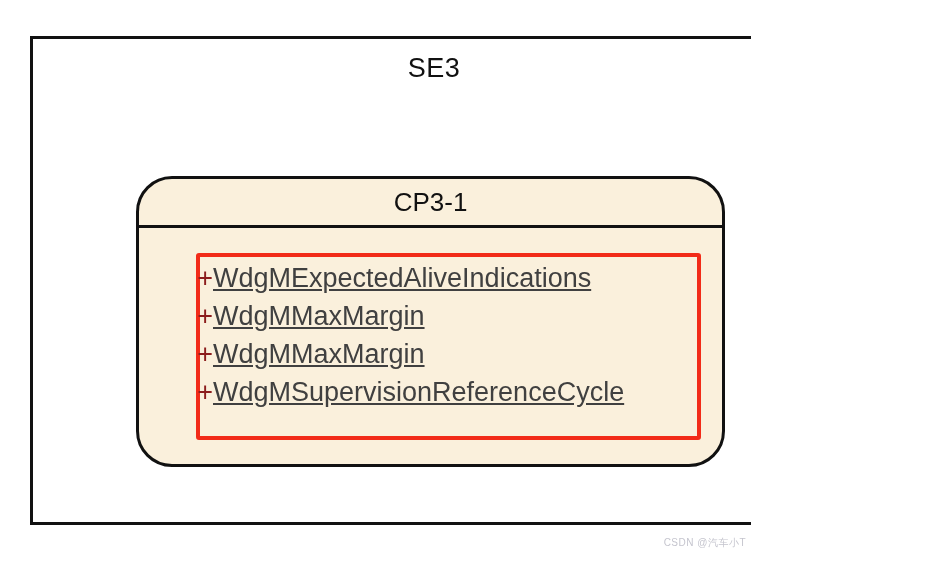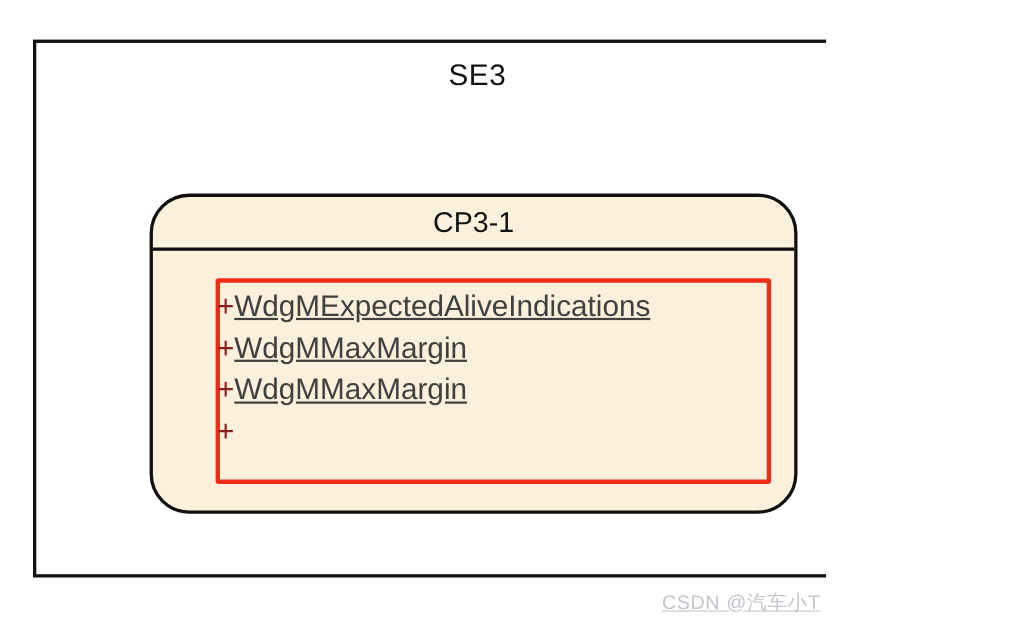--- a/index.html
+++ b/index.html
@@ -92,24 +92,23 @@
   .param-name {
     font-size: 27px;
     color: #404040;
     white-space: nowrap;
     text-decoration: underline;
   }
   .watermark {
     position: absolute;
     right: 5px;
     top: 536px;
-    font-size: 18px;
+    font-size: 10px;
     color: #C5C5CE;
     letter-spacing: 0.5px;
-    text-decoration: underline;
   }
 </style>
 </head>
 <body>
 
 <div class="stage">
 
   <div class="outer-box">
     <div class="outer-title">SE3</div>
 
@@ -127,20 +126,21 @@
           <div class="param-row">
             <span class="plus-marker">+</span>
             <span class="param-name">WdgMMaxMargin</span>
           </div>
           <div class="param-row">
             <span class="plus-marker">+</span>
             <span class="param-name">WdgMMaxMargin</span>
           </div>
           <div class="param-row">
             <span class="plus-marker">+</span>
+            <span class="param-name">WdgMSupervisionReferenceCycle</span>
           </div>
         </div>
       </div>
     </div>
   </div>
 
   <div class="watermark">CSDN @汽车小T</div>
 
 </div>
 

